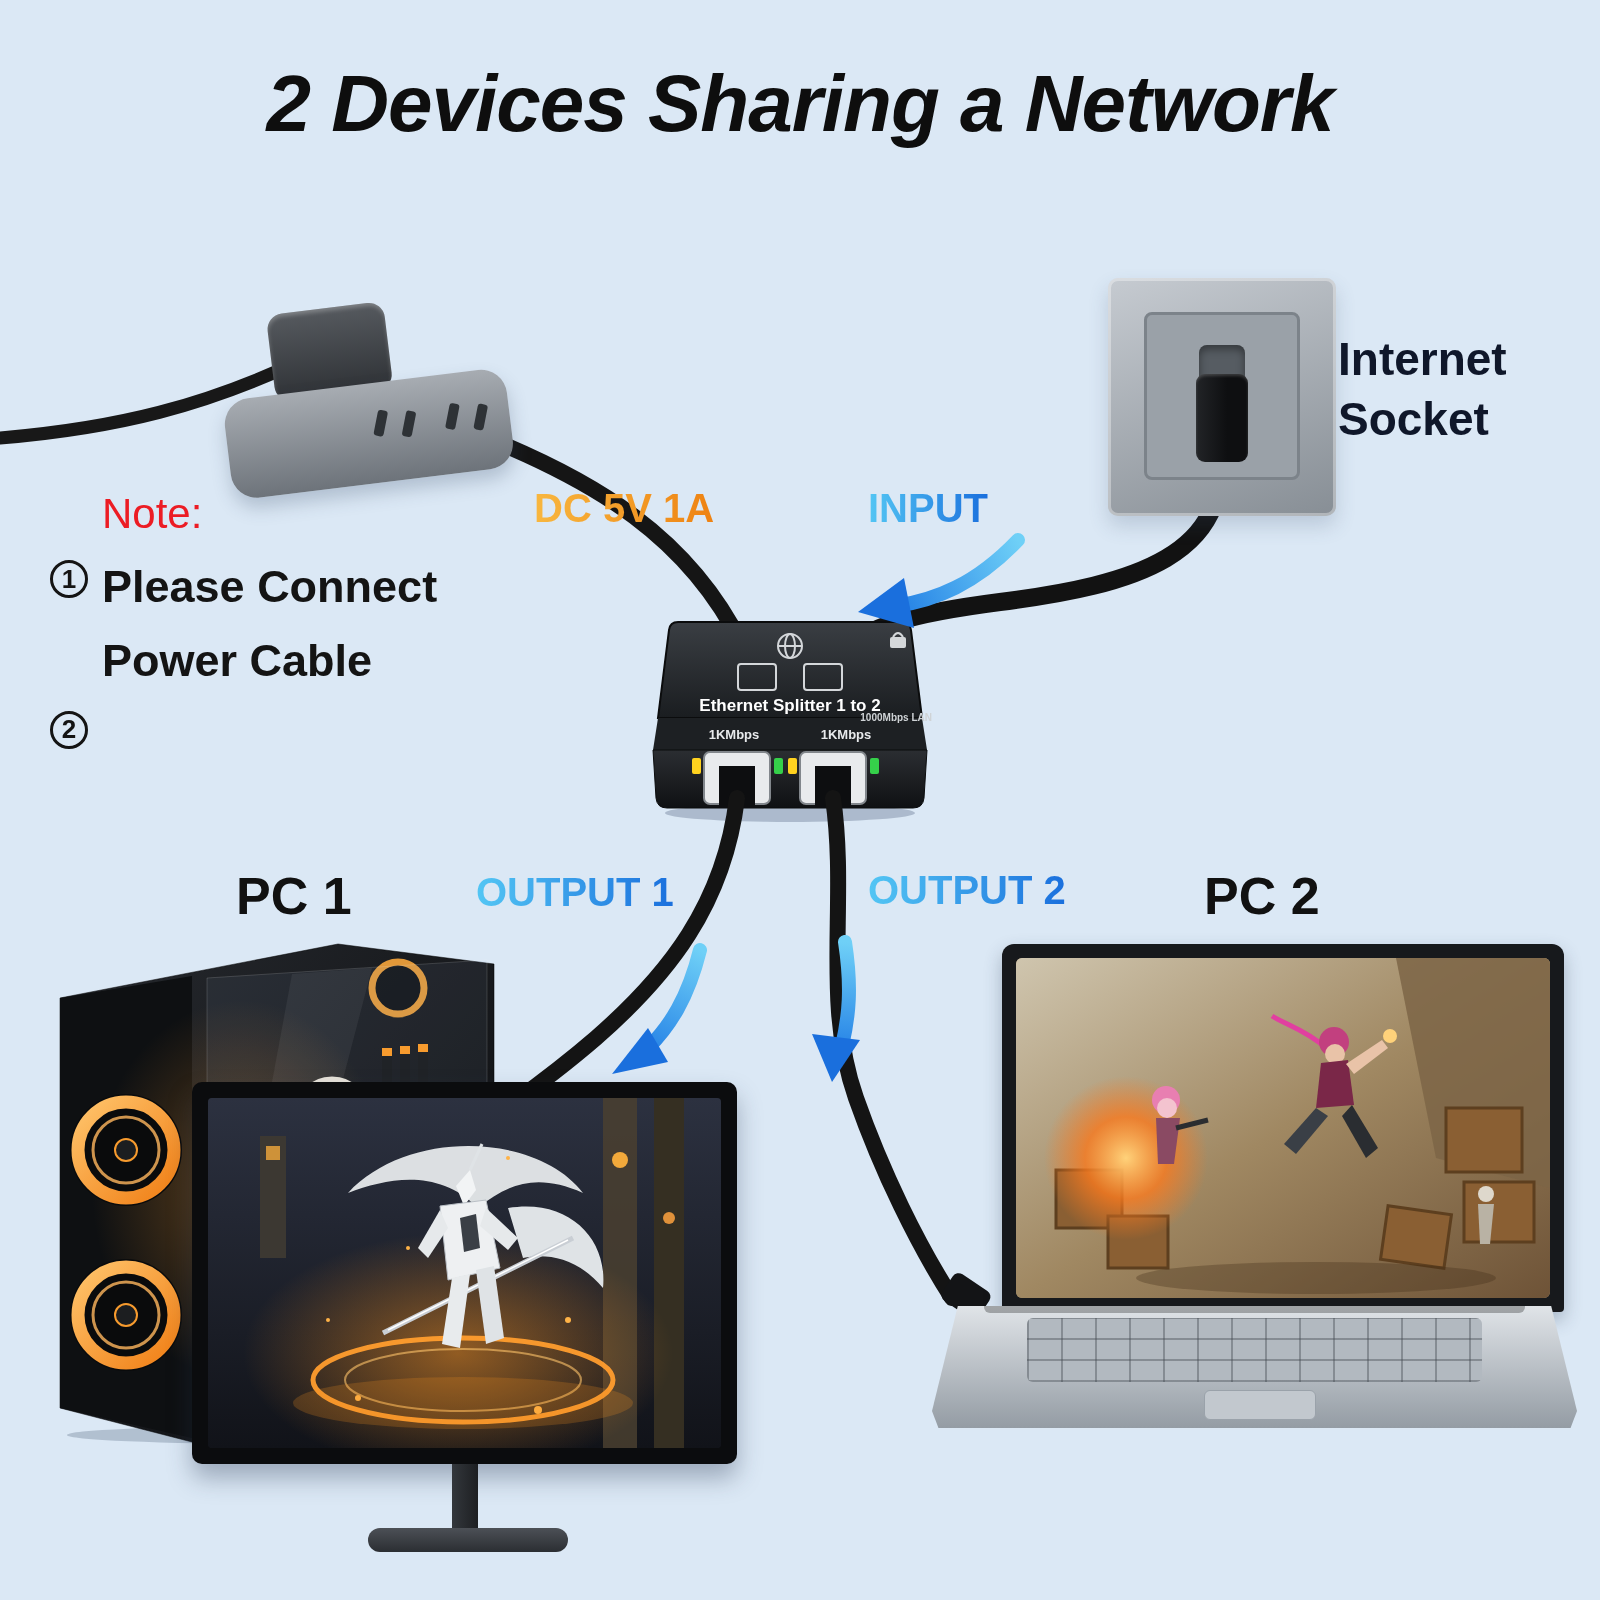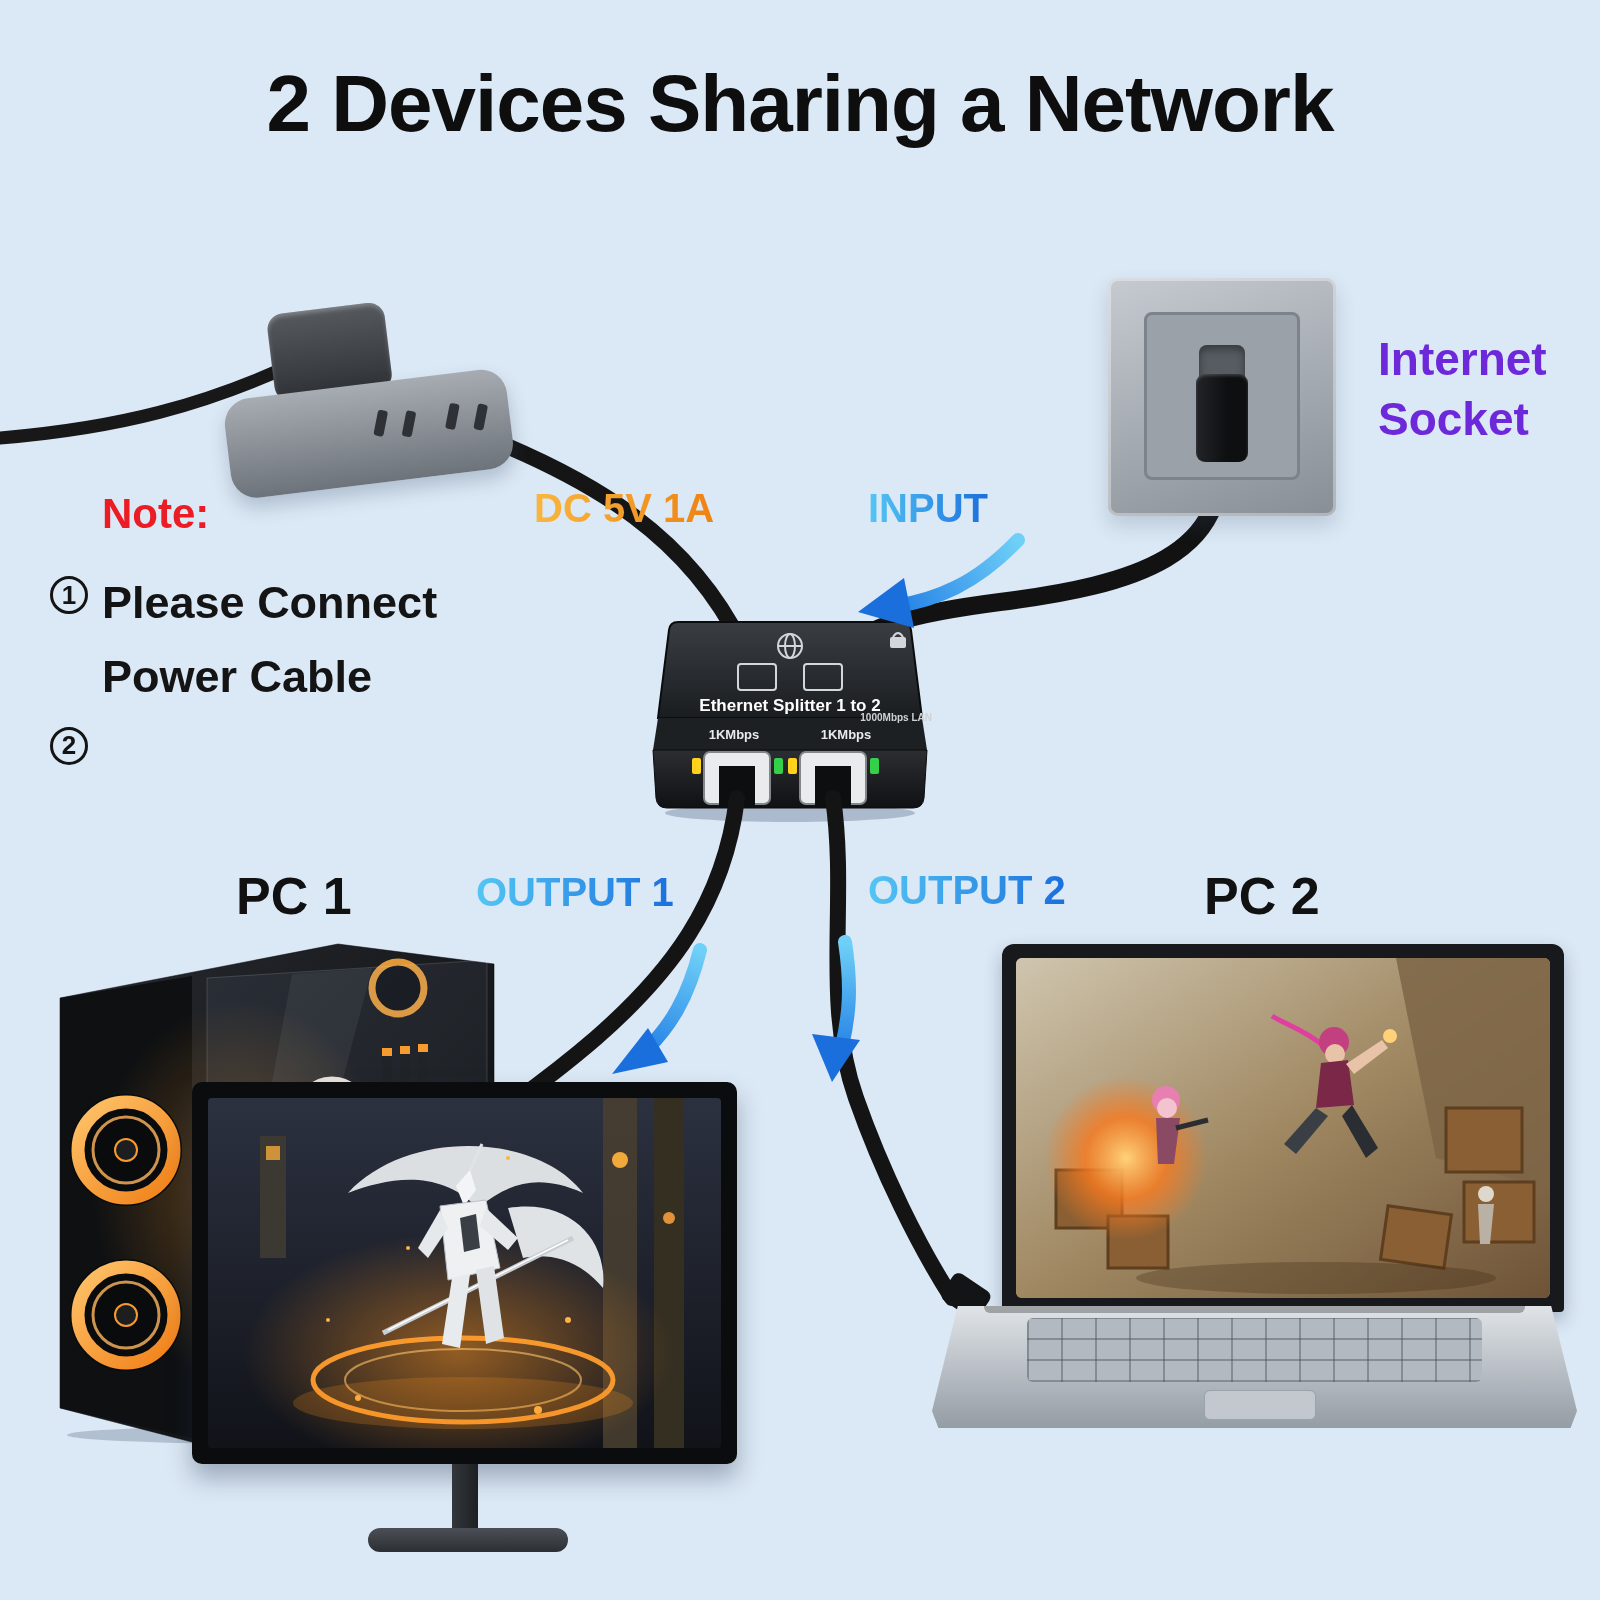--- a/index.html
+++ b/index.html
@@ -1,21 +1,21 @@
 <!DOCTYPE html>
 <html><head>
 <meta charset="utf-8">
 <style>
   html,body{margin:0;padding:0;background:#dbe8f5;}
   *{box-sizing:border-box;font-family:"Liberation Sans",sans-serif;}
   #scene{position:relative;width:1600px;height:1600px;background:#dbe8f5;overflow:hidden;}
   .abs{position:absolute;}
 
   
-  #title{left:0;right:0;top:58px;text-align:center;font-size:80px;font-weight:bold;color:#0e0e0e;letter-spacing:-1px;z-index:10;}
+  #title{left:0;right:0;top:58px;text-align:center;font-size:80px;font-weight:bold;color:#0e0e0e;letter-spacing:-1px;z-index:10;font-style:italic;}
 
   
   #wires-behind{left:0;top:0;z-index:1;}
   #wires-mid{left:0;top:0;z-index:4;}
   #arrows{left:0;top:0;z-index:7;}
 
   
   #power-strip{left:215px;top:292px;width:300px;height:220px;transform:rotate(-7deg);z-index:2;}
   #strip-plug{left:62px;top:12px;width:118px;height:88px;border-radius:16px;background:linear-gradient(180deg,#565a5f,#2e3135);box-shadow:inset 0 3px 4px rgba(255,255,255,.25);}
   #strip-body{left:8px;top:92px;width:284px;height:100px;border-radius:26px;background:linear-gradient(180deg,#a7acb2,#6d737a);box-shadow:0 10px 18px rgba(50,70,100,.25);}
@@ -50,31 +50,31 @@
   #laptop-deck{left:932px;top:1306px;width:645px;height:122px;background:linear-gradient(180deg,#e0e4e8,#949ca4);clip-path:polygon(4% 0,96% 0,100% 86%,99% 100%,1% 100%,0 86%);z-index:5;}
   #laptop-keyboard{left:95px;top:12px;width:455px;height:64px;background:#b2b9c0;border-radius:6px;
     background-image:repeating-linear-gradient(90deg,rgba(66,72,79,.4) 0 2px,transparent 2px 34px),repeating-linear-gradient(0deg,rgba(66,72,79,.4) 0 2px,transparent 2px 21px);}
   #laptop-touchpad{left:272px;top:84px;width:112px;height:30px;background:#c2c8ce;border-radius:6px;border:1px solid #9aa2aa;}
   #laptop-hinge{left:8%;top:0;right:8%;height:7px;background:rgba(0,0,0,.28);border-radius:0 0 6px 6px;}
 
   
   .lbl{position:absolute;font-weight:bold;white-space:nowrap;z-index:8;}
   .blue-grad{background:linear-gradient(90deg,#53c6f4,#1a6fdd);-webkit-background-clip:text;background-clip:text;color:transparent;}
   .orange-grad{background:linear-gradient(90deg,#f8b73f,#ee8212);-webkit-background-clip:text;background-clip:text;color:transparent;text-align:right;}
-  #lbl-internet{left:1378px;top:330px;font-size:46px;color:#6d28d9;line-height:1.3;}
+  #lbl-internet{left:1338px;top:330px;font-size:46px;color:#0f172a;line-height:1.3;}
   #lbl-dc{left:534px;top:486px;font-size:40px;}
   #lbl-input{left:868px;top:486px;font-size:40px;}
   #lbl-output1{left:476px;top:870px;font-size:40px;}
   #lbl-output2{left:868px;top:868px;font-size:40px;}
   #lbl-pc1{left:236px;top:866px;font-size:52px;color:#111;}
   #lbl-pc2{left:1204px;top:866px;font-size:52px;color:#111;}
 
   
   #note{left:50px;top:490px;width:440px;z-index:8;}
-  #note-heading{padding-left:52px;color:#ec1c24;font-size:42px;font-weight:bold;margin-bottom:28px;}
+  #note-heading{padding-left:52px;color:#ec1c24;font-size:42px;font-weight:normal;margin-bottom:12px;}
   .note-item{display:flex;gap:14px;margin-bottom:2px;}
   .circle-num{flex:0 0 38px;width:38px;height:38px;margin-top:10px;border:3px solid #141414;border-radius:50%;display:flex;align-items:center;justify-content:center;font-size:26px;font-weight:bold;color:#141414;}
   .note-lines{font-size:45px;font-weight:bold;color:#141414;line-height:1.65;}
 </style>
 </head>
 <body>
 
 <div id="scene">
 
   <div id="title" class="abs">2 Devices Sharing a Network</div>

